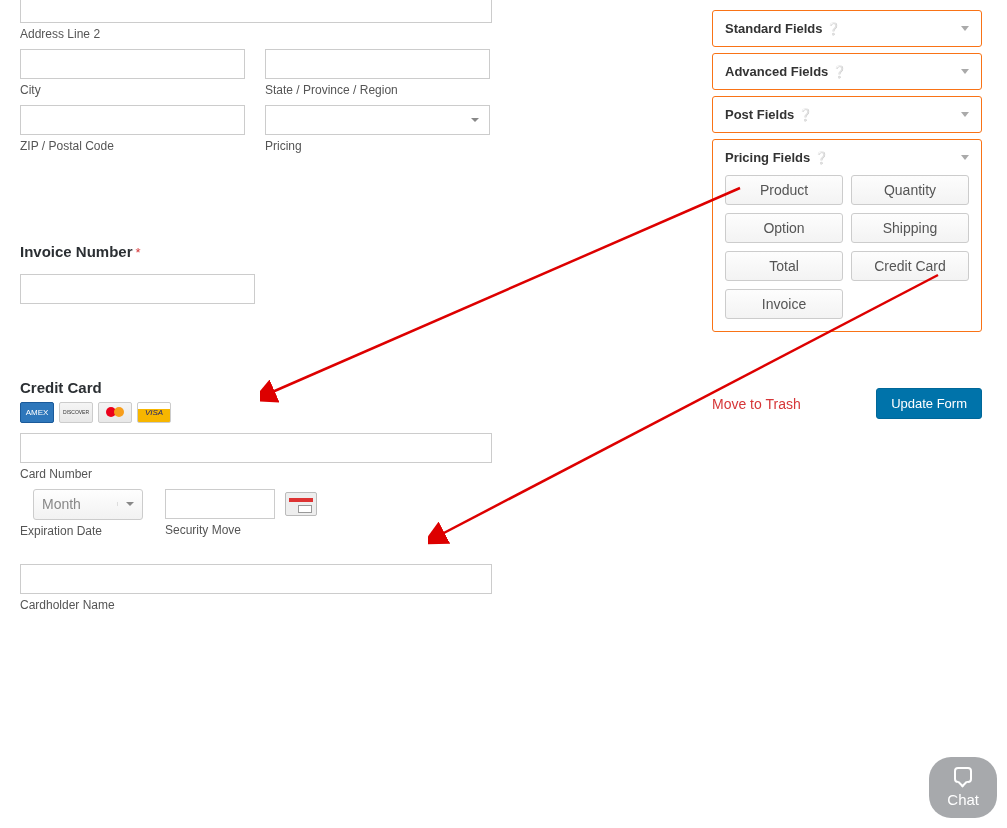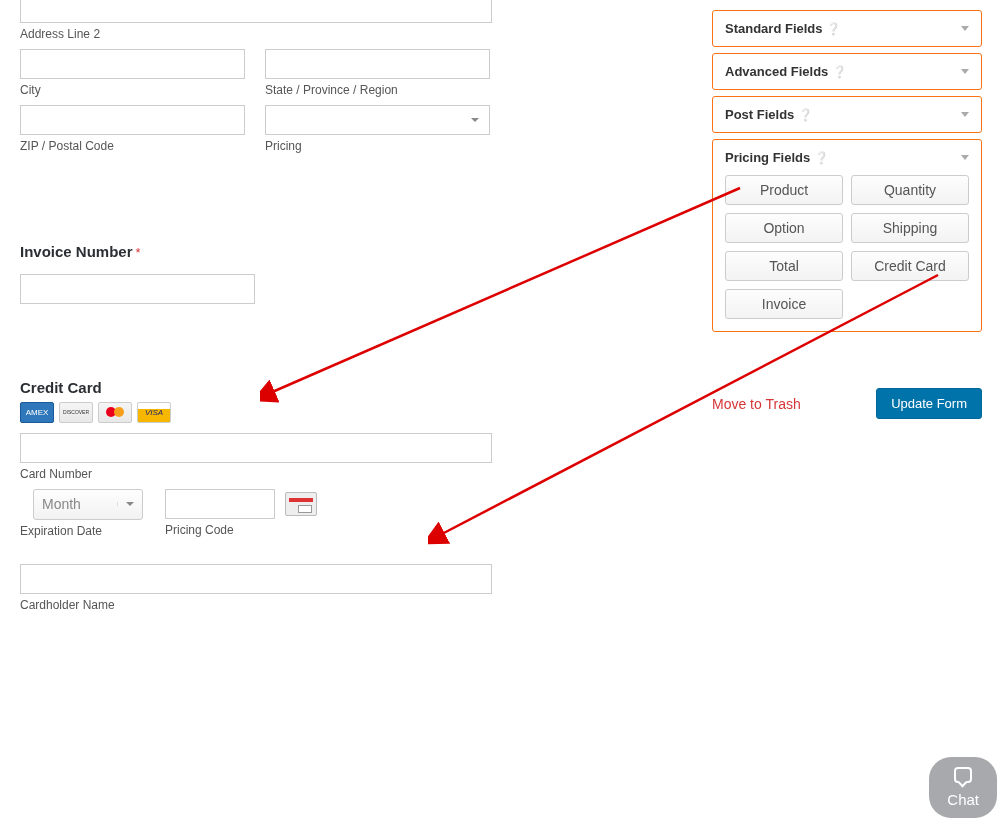--- a/index.html
+++ b/index.html
@@ -119,21 +119,21 @@
               <span class="select-arrow"></span>
             </div>
         </div>
         <span class="sub-label">Expiration Date</span>
       </div>
       <div class="col" style="margin-left:2px;">
         <div class="row" style="gap:10px; align-items:center;">
           <input type="text" class="text-input w-sec" style="">
           <div class="sec-icon"></div>
         </div>
-        <span class="sub-label">Pricing Code</span>
+        <span class="sub-label">Security Move</span>
       </div>
     </div>
 
     <div style="margin-top:26px;">
       <input type="text" class="text-input w-full" style="">
       <span class="sub-label">Cardholder Name</span>
     </div>
   </div>
 
 </div>

